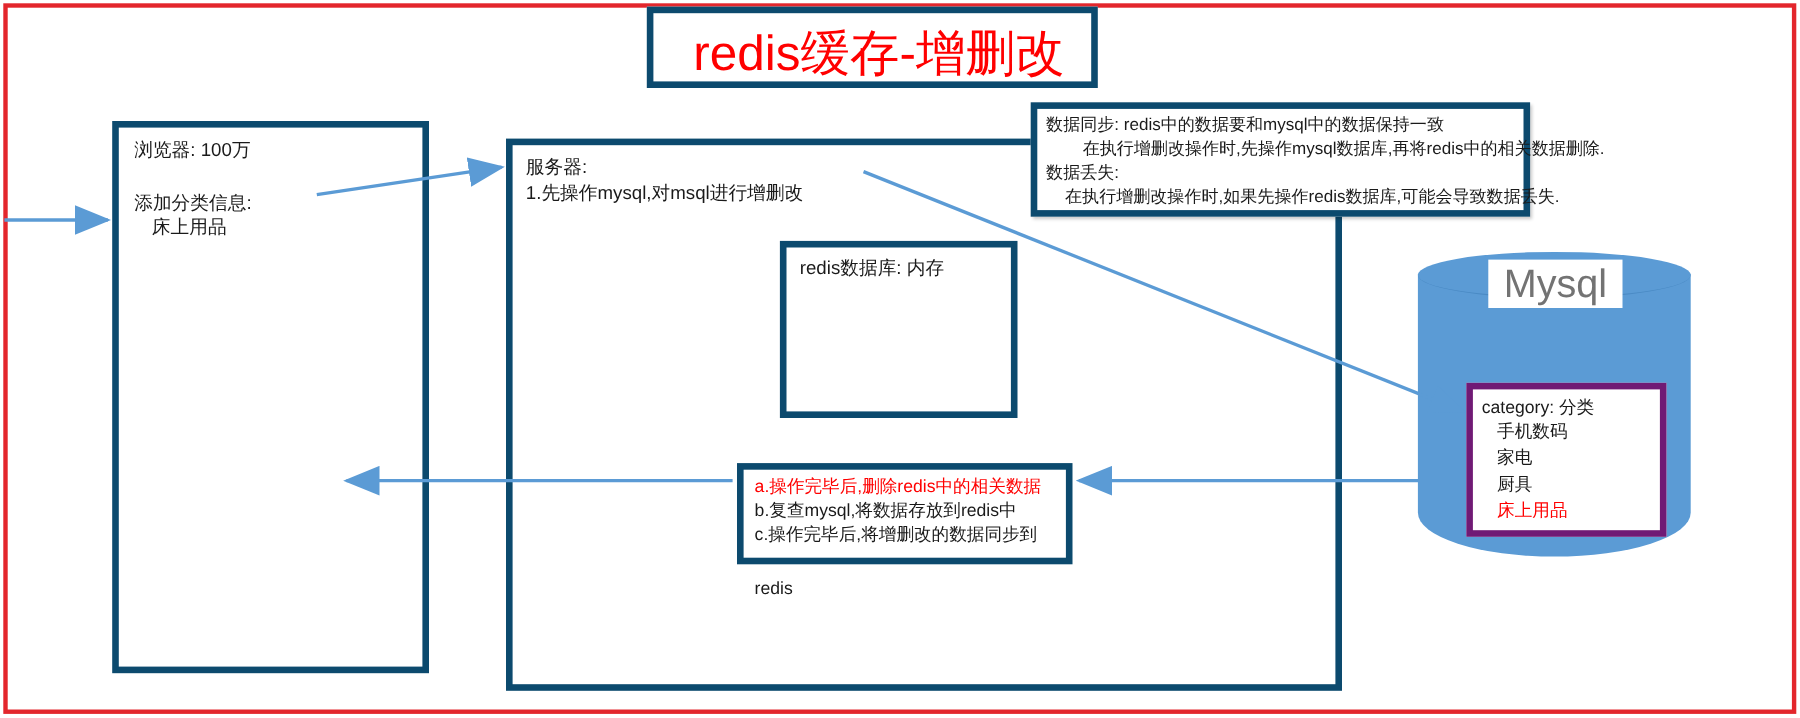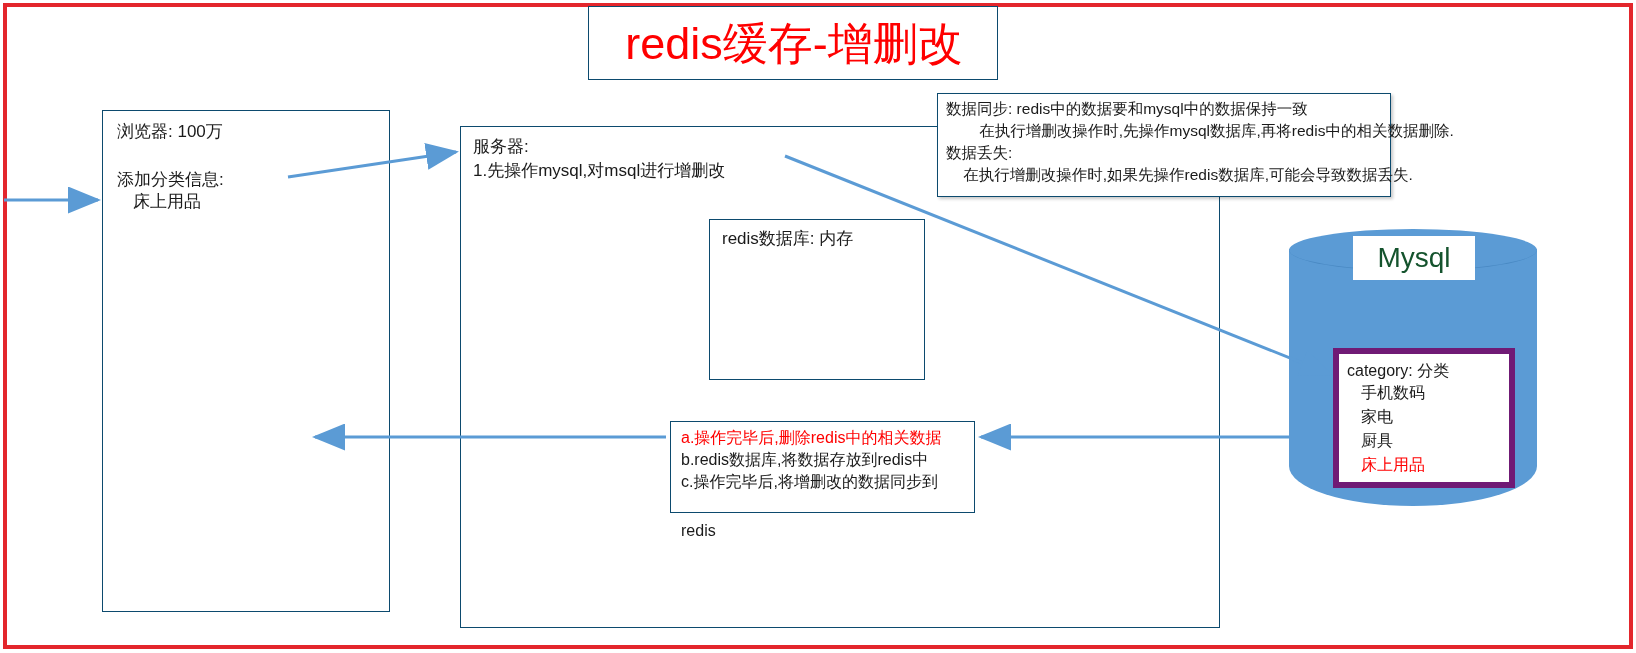--- a/index.html
+++ b/index.html
@@ -25,21 +25,21 @@
     top: 3px;
     width: 1630px;
     height: 646px;
     border: 4px solid #e3262c;
     box-sizing: border-box;
     pointer-events: none;
   }
   .box {
     position: absolute;
     background: #ffffff;
-    border: 1px solid #0c4a6e;
+    border: 6px solid #0c4a6e;
     box-sizing: border-box;
   }
   .txt {
     position: absolute;
     white-space: pre;
     color: #1a1a1a;
     line-height: 1.35;
   }
   
   #title-box {
@@ -147,22 +147,22 @@
     left: 1353px;
     top: 236px;
     width: 122px;
     height: 44px;
     background: #ffffff;
     display: flex;
     align-items: center;
     justify-content: center;
   }
   #mysql-label {
-    font-size: 28px;
-    color: #14532d;
+    font-size: 36px;
+    color: #737373;
     white-space: nowrap;
   }
   
   #category-box {
     left: 1333px;
     top: 348px;
     width: 182px;
     height: 140px;
     border: 6px solid #701a75;
   }
@@ -207,21 +207,21 @@
 
   <div class="box" id="note-box">
     <div class="txt" id="note-l1">数据同步: redis中的数据要和mysql中的数据保持一致</div>
     <div class="txt" id="note-l2">    在执行增删改操作时,先操作mysql数据库,再将redis中的相关数据删除.</div>
     <div class="txt" id="note-l3">数据丢失:</div>
     <div class="txt" id="note-l4">    在执行增删改操作时,如果先操作redis数据库,可能会导致数据丢失.</div>
   </div>
 
   <div class="box" id="steps-box">
     <div class="txt" id="step-a">a.操作完毕后,删除redis中的相关数据</div>
-    <div class="txt" id="step-b">b.redis数据库,将数据存放到redis中</div>
+    <div class="txt" id="step-b">b.复查mysql,将数据存放到redis中</div>
     <div class="txt" id="step-c">c.操作完毕后,将增删改的数据同步到</div>
     <div class="txt" id="step-c2">redis</div>
   </div>
 
   <div id="mysql-cylinder">
     <div id="cyl-body"></div>
     <div id="cyl-top"></div>
   </div>
   <div id="mysql-label-box">
     <span id="mysql-label">Mysql</span>

